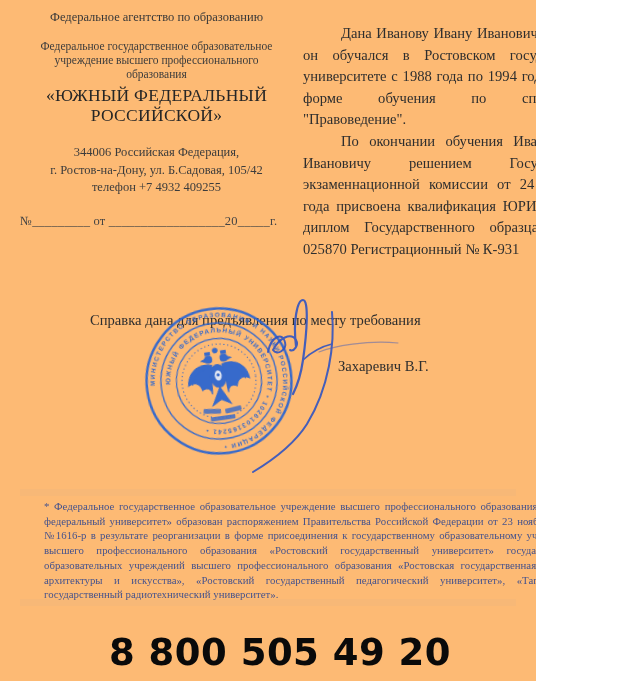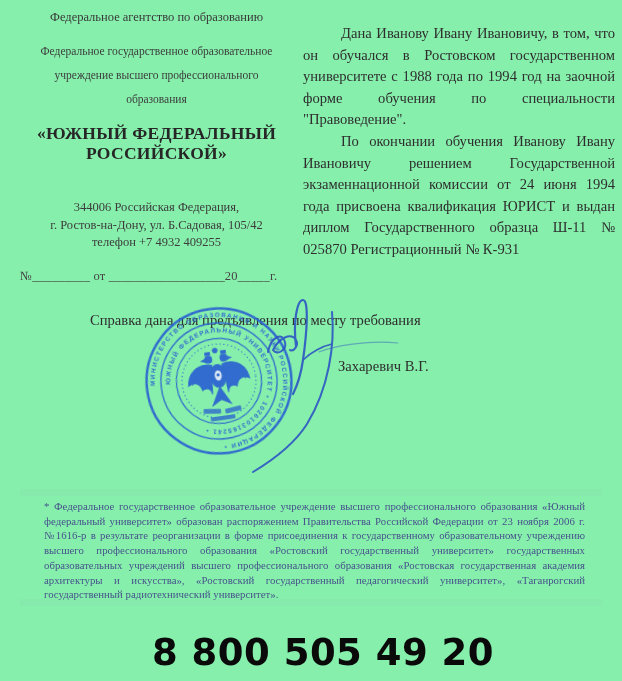--- a/index.html
+++ b/index.html
@@ -1,42 +1,42 @@
 <!DOCTYPE html>
 <html><head>
 <meta charset="utf-8">
 <style>
   html, body { margin: 0; padding: 0; background: #ffffff; }
   .page {
     position: relative;
-    width: 622px;
+    width: 536px;
     height: 681px;
-    background: #86efac;
+    background: #fdba74;
     overflow: hidden;
     font-family: "Liberation Serif", "DejaVu Serif", serif;
     color: #2b2b2b;
   }
   
   .letterhead {
     position: absolute;
     left: 14px; top: 10px; width: 285px;
     text-align: center;
   }
   .agency { font-size: 12.5px; color: #383838; }
   .institution {
     margin-top: 14px;
-    font-size: 11.5px; line-height: 24px;
+    font-size: 11.5px; line-height: 14px;
     padding: 0 16px; color: #3c3c3c;
   }
   .uni-name {
-    margin-top: 13px;
-    font-weight: bold; font-size: 17.5px; line-height: 19.5px;
+    margin-top: 5px;
+    font-weight: normal; font-size: 17.5px; line-height: 19.5px;
     letter-spacing: .3px; color: #262626;
   }
-  .address { margin-top: 36px; font-size: 12.5px; line-height: 17.5px; color: #3c3c3c; }
+  .address { margin-top: 19px; font-size: 12.5px; line-height: 17.5px; color: #3c3c3c; }
   .number-line {
     margin-top: 17px; text-align: left;
     font-size: 12.5px; padding-left: 6px; color: #444;
     letter-spacing: .2px;
   }
   
   .cert { position: absolute; left: 303px; top: 8px; width: 312px; }
   .cert-title {
     text-align: center; font-weight: bold;
     font-size: 14.5px; letter-spacing: 3px; color: #222;

